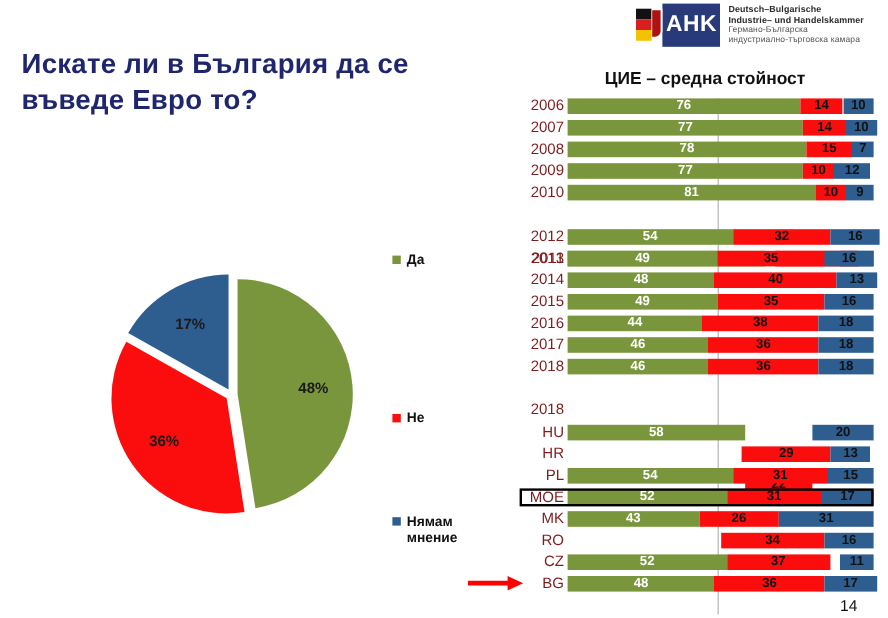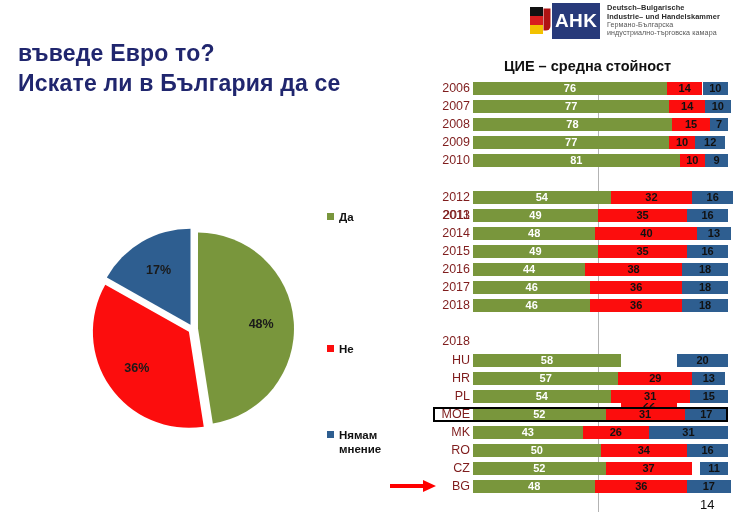--- a/index.html
+++ b/index.html
@@ -76,22 +76,22 @@
   </div>
   <div id="logo-text">
     <div class="de">Deutsch–Bulgarische</div>
     <div class="de">Industrie– und Handelskammer</div>
     <div class="bg">Германо-Българска</div>
     <div class="bg">индустриално-търговска камара</div>
   </div>
 </div>
 
 <div id="title">
+  <div>Искате ли в България да се</div>
   <div>въведе Евро то?</div>
-  <div>Искате ли в България да се</div>
 </div>
 
 <div id="pie-wrap">
   <svg id="pie-svg" width="235" height="215" viewBox="0 0 235 215">
       <path d="M 122.98489021912815 106.61158076355497 L 122.98489021912815 10.611580763554969 A 96 96 0 0 1 137.8551155196803 201.45290297866762 Z" fill="#79963c"></path>
       <text x="186.15341907592003" y="105.68953219932352" text-anchor="middle" class="pie-lbl">48%</text>
       <path d="M 113.891888436898 109.85016129106891 L 128.76211373745016 204.69148350618156 A 96 96 0 0 1 30.260249259302725 62.71472951763003 Z" fill="#fc0d0d"></path>
       <text x="61.833898709269434" y="149.96740517149422" text-anchor="middle" class="pie-lbl">36%</text>
       <path d="M 115.4775856827568 102.68289147551668 L 31.84594650516152 55.5474597020778 A 96 96 0 0 1 115.47758568275678 6.6828914755166835 Z" fill="#2e5e90"></path>
       <text x="83.51355145465092" y="51.97649225326412" text-anchor="middle" class="pie-lbl">17%</text>
@@ -231,21 +231,20 @@
       <div class="lbl">HU</div>
       <div class="track">
         <div class="seg g" style="left: 0px; width: 147.9px;">58</div>
         <div class="seg r" style="left: 147.9px; width: 56.1px; margin-top: 44px;">22</div>
         <div class="seg b" style="left: 204px; width: 51px;">20</div>
       </div>
     </div>
     <div class="row" style="top: 289.6px;">
       <div class="lbl">HR</div>
       <div class="track">
-        <div class="seg g" style="left: 0px; width: 145.35px;">57</div>
         <div class="seg r" style="left: 145.35px; width: 73.95px;">29</div>
         <div class="seg b" style="left: 219.3px; width: 33.15px;">13</div>
       </div>
     </div>
     <div class="row" style="top: 307.7px;">
       <div class="lbl">PL</div>
       <div class="track">
         <div class="seg g" style="left: 0px; width: 137.7px;">54</div>
         <div class="seg r" style="left: 137.7px; width: 79.05px;">31</div>
         <div class="seg b" style="left: 216.75px; width: 38.25px;">15</div>
@@ -264,21 +263,20 @@
       <div class="lbl">MK</div>
       <div class="track">
         <div class="seg g" style="left: 0px; width: 109.65px;">43</div>
         <div class="seg r" style="left: 109.65px; width: 66.3px;">26</div>
         <div class="seg b" style="left: 175.95px; width: 79.05px;">31</div>
       </div>
     </div>
     <div class="row" style="top: 362px;">
       <div class="lbl">RO</div>
       <div class="track">
-        <div class="seg g" style="left: 0px; width: 127.5px;">50</div>
         <div class="seg r" style="left: 127.5px; width: 86.7px;">34</div>
         <div class="seg b" style="left: 214.2px; width: 40.8px;">16</div>
       </div>
     </div>
     <div class="row" style="top: 380.1px;">
       <div class="lbl">CZ</div>
       <div class="track">
         <div class="seg g" style="left: 0px; width: 132.6px;">52</div>
         <div class="seg r" style="left: 132.6px; width: 86px;">37</div>
         <div class="seg b" style="left: 226.95px; width: 28.05px;">11</div>

